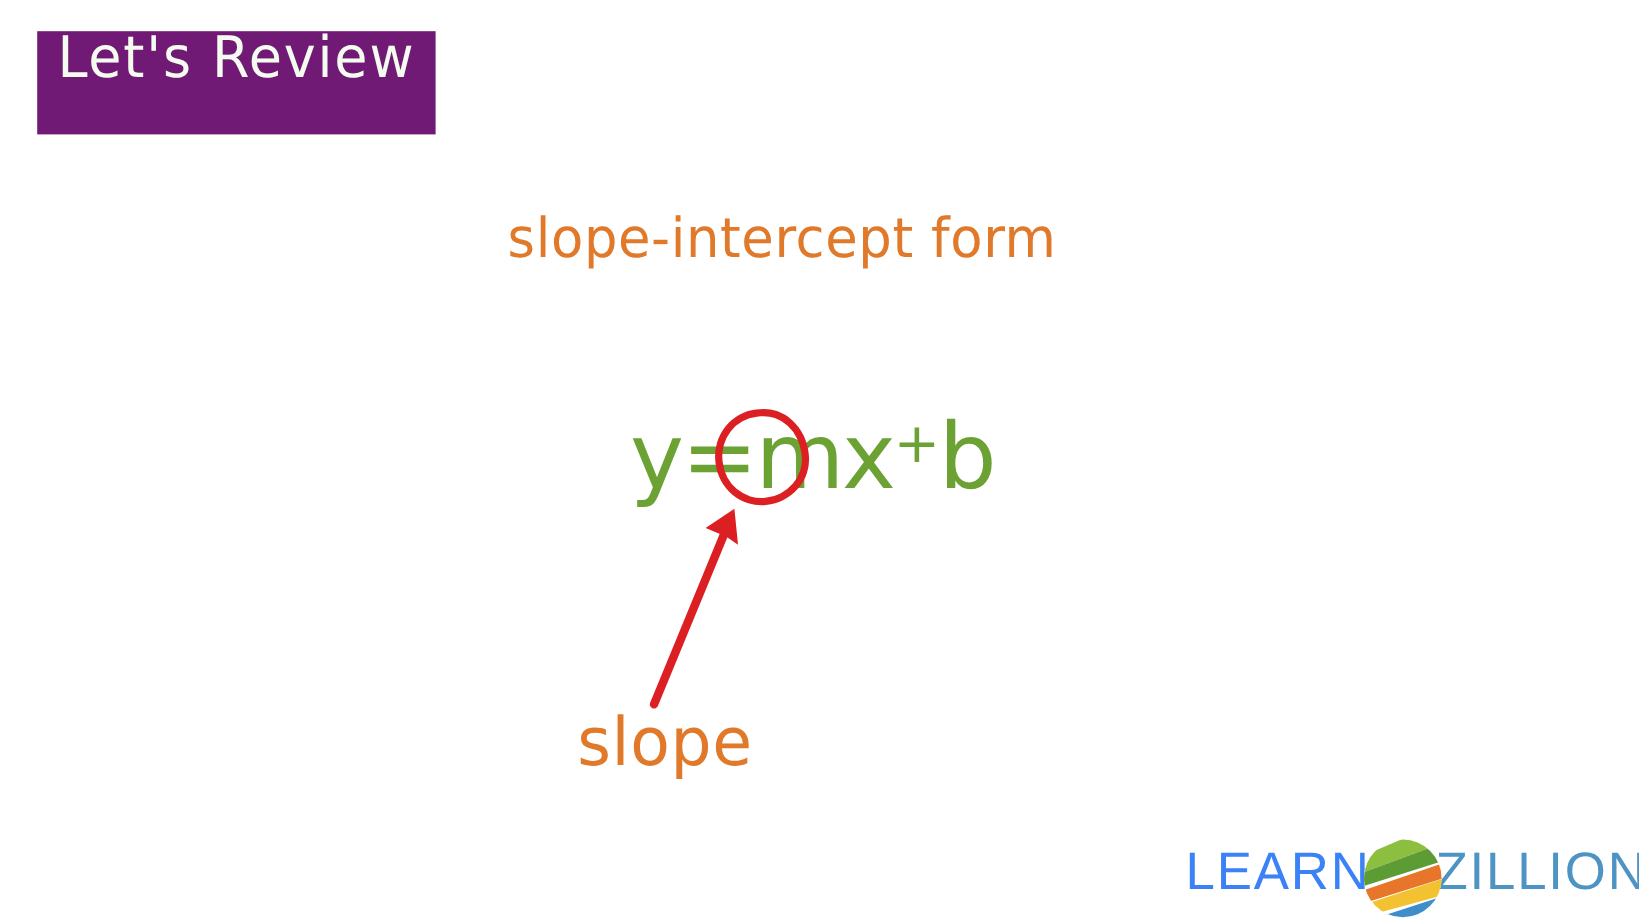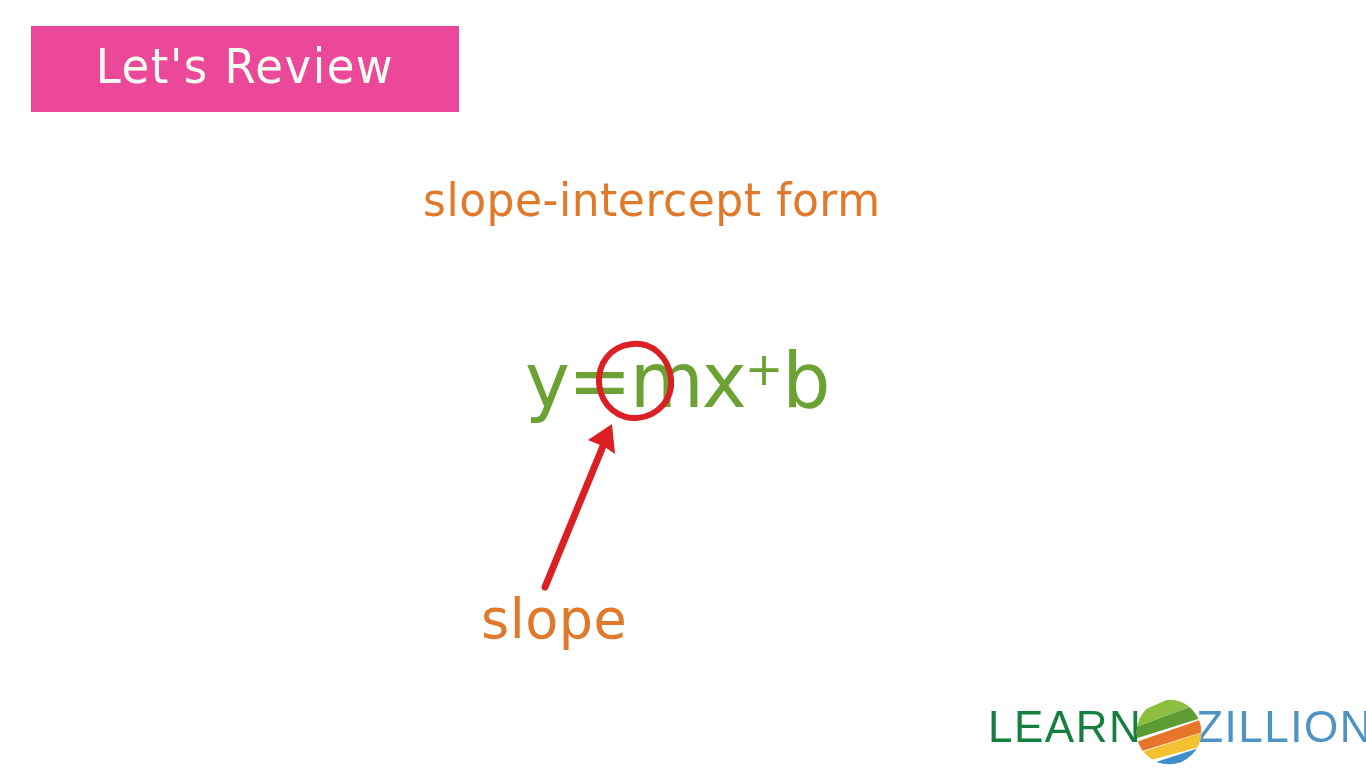--- a/index.html
+++ b/index.html
@@ -22,25 +22,24 @@
     width: 1366px;
     height: 768px;
     background: #ffffff;
   }
 
   
   #review-banner {
     position: absolute;
     left: 31px;
     top: 26px;
-    width: 428px;
+    width: 332px;
     height: 86px;
-    background: #ec4899;
+    background: #701a75;
     display: flex;
-    align-items: center;
     justify-content: center;
     box-sizing: border-box;
     padding-bottom: 6px;
   }
   #review-banner-label {
     color: #f4fbef;
     font-family: "DejaVu Sans", sans-serif;
     font-size: 45px;
     font-weight: 400;
     letter-spacing: 1.5px;
@@ -136,21 +135,21 @@
   
   #brand-logo {
     position: absolute;
     left: 988px;
     top: 692px;
     height: 70px;
     display: flex;
     align-items: center;
   }
   #brand-learn {
-    color: #15803d;
+    color: #3b82f6;
     font-family: "Liberation Sans", sans-serif;
     font-size: 44px;
     font-weight: 400;
     letter-spacing: 1.5px;
     line-height: 1;
   }
   #brand-globe {
     width: 66px;
     height: 66px;
     margin-left: -6px;

